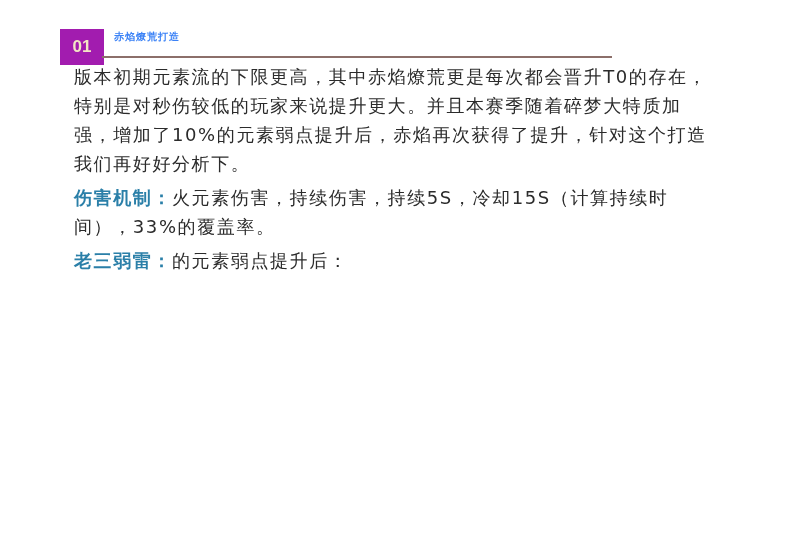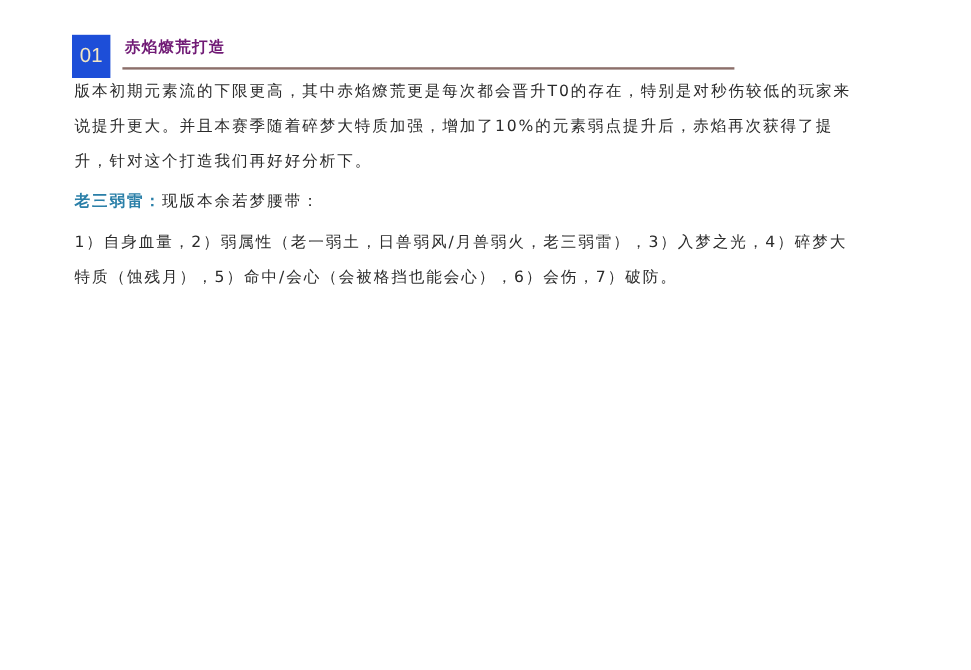--- a/index.html
+++ b/index.html
@@ -19,56 +19,56 @@
       position: absolute;
       left: 60px;
       top: 29px;
       width: 552px;
       height: 36px;
     }
     .badge {
       position: absolute;
       left: 0;
       top: 0;
-      width: 32px;
+      width: 44px;
       height: 36px;
-      background: #1d4ed8;
+      background: #a21caf;
       color: #f3e6c4;
       font-family: "Liberation Sans", sans-serif;
-      font-weight: normal;
+      font-weight: bold;
       font-size: 17px;
       line-height: 36px;
       text-align: center;
     }
     .title {
       position: absolute;
-      left: 44px;
+      left: 54px;
       top: 1px;
-      font-size: 13px;
+      font-size: 10px;
       font-weight: bold;
-      color: #701a75;
+      color: #3b82f6;
       letter-spacing: 1px;
     }
     .title-rule {
       position: absolute;
       left: 42px;
       top: 27px;
       width: 510px;
       height: 2px;
       background: #8c6f6a;
     }
     .content {
       position: absolute;
       left: 62px;
       top: 62px;
       width: 650px;
     }
     .para {
-      margin: 0 0 5px 0;
-      font-size: 13px;
+      margin: 0 0 5px 12px;
+      font-size: 18px;
       line-height: 29px;
       letter-spacing: 1.6px;
       color: #2b2b2b;
     }
     .label {
       color: #2a7fa8;
       font-weight: bold;
     }
     .emph {
       color: #b0294a;
@@ -80,21 +80,23 @@
 
 <div class="header">
   <div class="badge">01</div>
   <div class="title">赤焰燎荒打造</div>
   <div class="title-rule"></div>
 </div>
 
 <div class="content">
   <p class="para">版本初期元素流的下限更高，其中赤焰燎荒更是每次都会晋升T0的存在，特别是对秒伤较低的玩家来说提升更大。并且本赛季随着碎梦大特质加强，增加了10%的元素弱点提升后，赤焰再次获得了提升，针对这个打造我们再好好分析下。</p>
 
+  <p class="para">
+    <span class="label">伤害机制：</span><span>火元素伤害，持续伤害，持续5S，冷却15S（计算持续时间），33%的覆盖率。</span>
+  </p>
 
 
   <p class="para">
-    <span class="label">老三弱雷：</span><span>现版本余若梦腰带：</span>
+    <span class="label">老三弱雷：</span><span>的元素弱点提升后：</span>
   </p>
 
-  <p class="para">1）自身血量，2）弱属性（老一弱土，日兽弱风/月兽弱火，老三弱雷），3）入梦之光，4）碎梦大特质（蚀残月），5）命中/会心（会被格挡也能会心），6）会伤，7）破防。</p>
 
 </div>
 
 </body></html>

